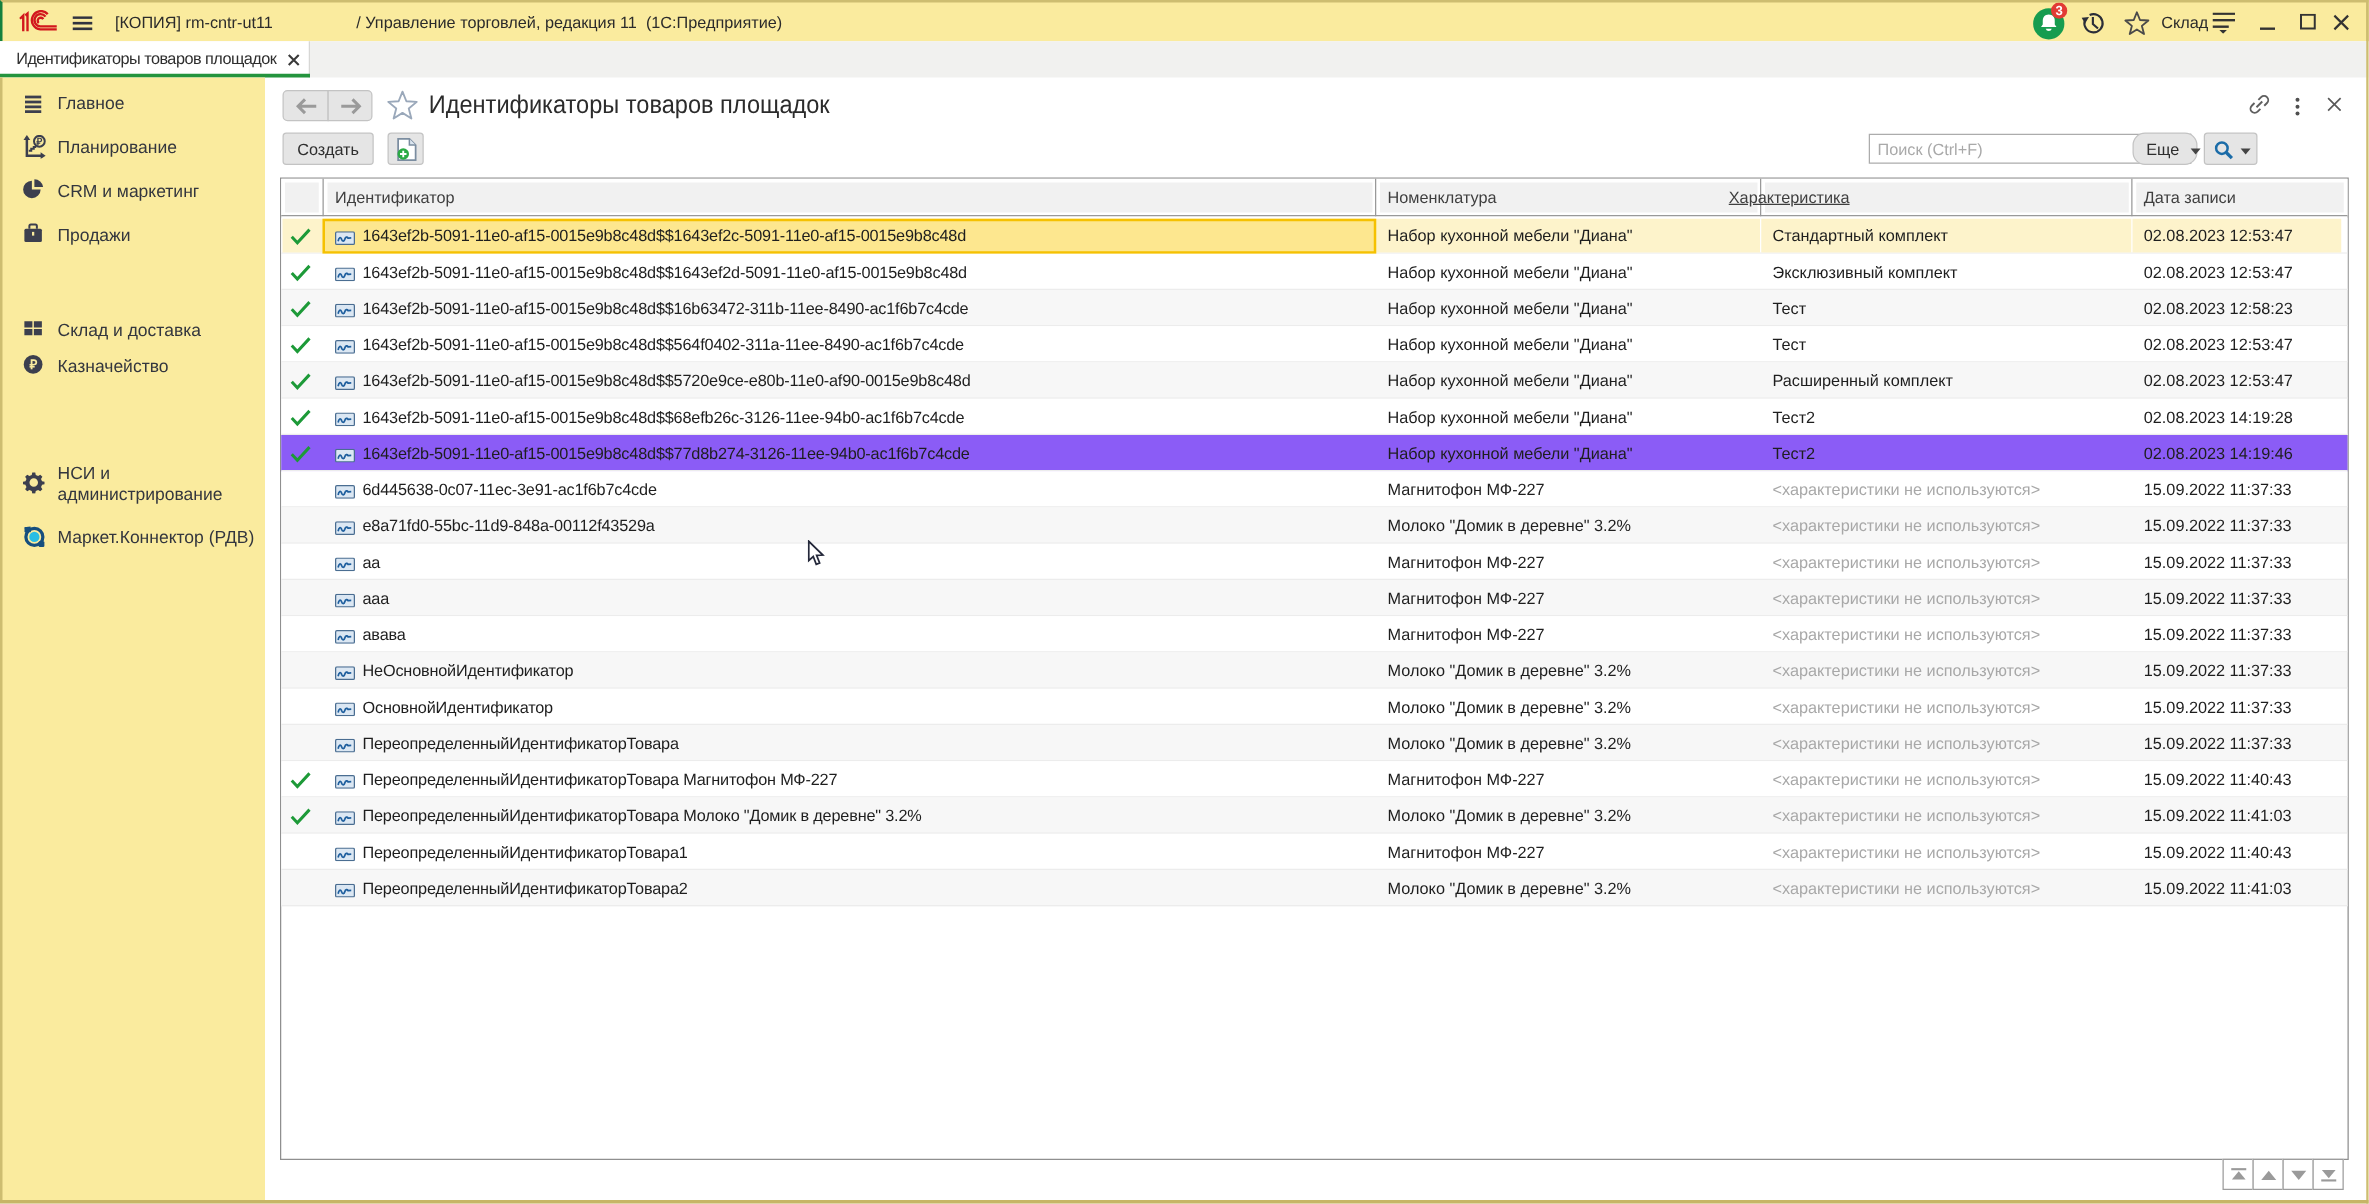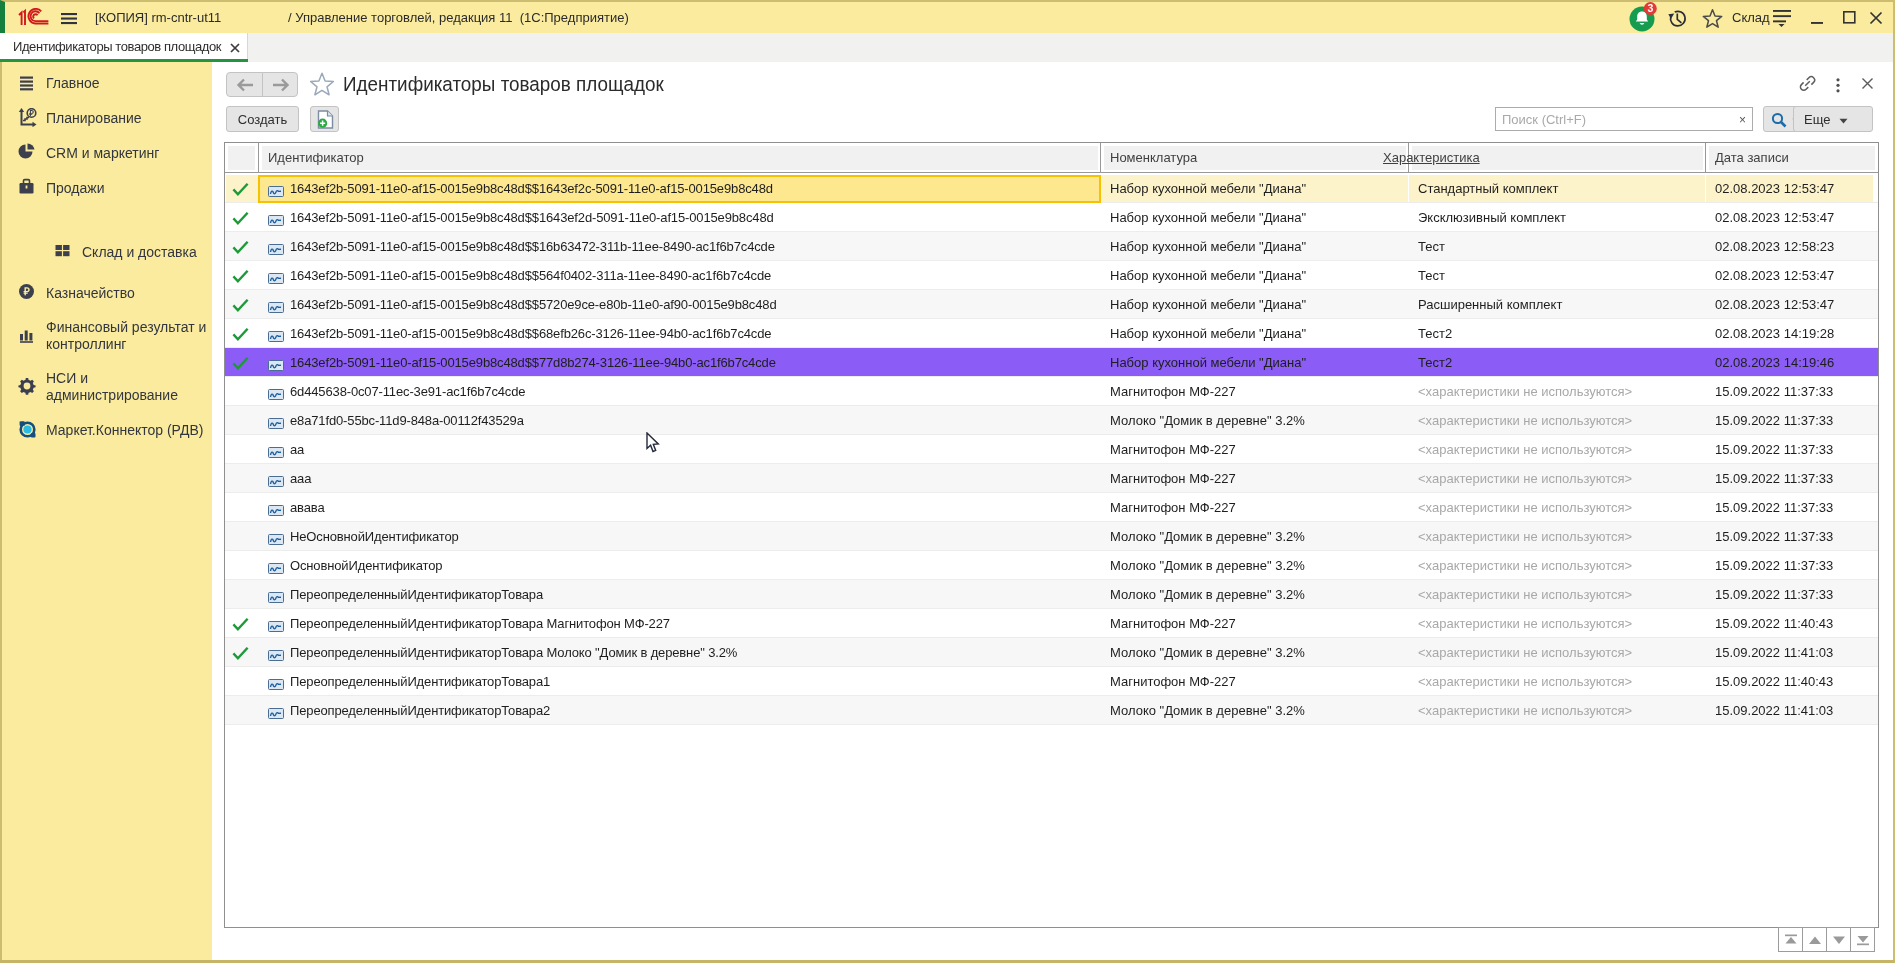--- a/index.html
+++ b/index.html
@@ -1,19 +1,19 @@
 <!DOCTYPE html>
 <html><head><meta charset="utf-8"><title>1C</title>
 <style>
 *{margin:0;padding:0;box-sizing:border-box;}
 html,body{width:1895px;height:963px;overflow:hidden;background:#fff;font-family:"Liberation Sans",sans-serif;}
 #win{position:relative;width:1895px;height:963px;background:#fff;}
 .a{position:absolute;}
 
-#titlebar{position:absolute;left:0;top:0;width:1895px;height:33px;background:#faeb9e;border-top:2px solid #cdbd70;border-left:5px solid #15803d;border-right:2px solid #cdbd70;}
+#titlebar{position:absolute;left:0;top:0;width:1895px;height:33px;background:#faeb9e;border-top:2px solid #cdbd70;border-left:2px solid #15803d;border-right:2px solid #cdbd70;}
 #titlebar .txt{position:absolute;top:8px;font-size:13px;color:#2b2b2b;white-space:pre;}
 
 #tabbar{position:absolute;left:0;top:33px;width:1895px;height:29px;background:#f1f1ef;}
 #tab1{position:absolute;left:0;top:0;width:248px;height:29px;background:#fff;border-right:1px solid #d7d7d5;}
 #tab1 .lbl{position:absolute;left:13px;top:6px;font-size:13px;color:#2e2e2e;letter-spacing:-0.42px;white-space:nowrap;}
 #tab1 .grn{position:absolute;left:0;bottom:0;width:248px;height:3px;background:#24943e;}
 
 #sidebar{position:absolute;left:0;top:62px;width:212px;height:899px;background:#faeb9e;border-left:2px solid #cdbd70;}
 .sbitem{position:absolute;left:0;width:196px;}
 .sbic{position:absolute;left:16px;}
@@ -28,21 +28,21 @@
 #ttl{position:absolute;left:343px;top:72px;font-size:20.5px;color:#2b2b2b;transform:scaleX(0.92);transform-origin:0 0;}
 #createbtn{left:226px;top:106px;width:73px;height:26px;}
 #createbtn span{position:absolute;left:0;width:100%;text-align:center;top:5px;font-size:13px;color:#2e2e2e;}
 #newdocbtn{left:310px;top:106px;width:29px;height:26px;}
 
 #search{position:absolute;left:1495px;top:107px;width:238px;height:24px;border:1px solid #acacac;background:#fff;}
 #search span{position:absolute;left:6px;top:4px;font-size:13px;color:#a9a9a9;}
 #searchx{position:absolute;left:1732px;top:107px;width:21px;height:24px;border:1px solid #acacac;border-left:none;background:#fff;}
 #searchx span{position:absolute;left:7px;top:5px;font-size:12px;color:#555;}
 #magbtn{left:1763px;top:106px;width:43px;height:26px;}
-#morebtn{left:1793px;top:106px;width:80px;height:26px;}
+#morebtn{left:1706px;top:106px;width:52px;height:26px;border-radius:10px;}
 #morebtn span{position:absolute;left:10px;top:5px;font-size:13px;color:#2e2e2e;}
 
 #tbl{position:absolute;left:224px;top:142px;width:1655px;height:786px;border:1px solid #8f8f8f;background:#fff;}
 #thead{position:absolute;left:0;top:0;width:1653px;height:30px;background:#fff;border-bottom:1px solid #999;}
 .hcell{position:absolute;top:3px;height:24px;background:#f1f1f1;}
 .hsep{position:absolute;top:0;width:1px;height:30px;background:#999;}
 .hlbl{position:absolute;top:7px;font-size:13px;color:#3f3f3f;}
 .row{position:absolute;left:0;width:1653px;height:29px;border-bottom:1px solid #ececec;}
 .row .chk{position:absolute;left:7px;top:8px;}
 .row .ic{position:absolute;left:43px;top:9px;}
@@ -158,48 +158,37 @@
         <span class="t">CRM и маркетинг</span>
       </div>
 <div class="sbitem" style="top:108px;height:35px;">
         <span class="sbic" style="top:8px;"><svg width="17" height="17" viewBox="0 0 17 17">
             <rect x="1.5" y="5" width="14" height="10.5" rx="1.2" fill="#3c3f4e"></rect>
             <path d="M5.5 5 L5.5 2.8 A1.2 1.2 0 0 1 6.7 1.6 L10.3 1.6 A1.2 1.2 0 0 1 11.5 2.8 L11.5 5" fill="none" stroke="#3c3f4e" stroke-width="1.6"></path>
             <rect x="7.6" y="7.5" width="1.8" height="3" fill="#faeb9e"></rect>
           </svg></span>
         <span class="t">Продажи</span>
       </div>
-<div class="sbitem" style="top:172px;height:35px;margin-left:36px;">
+<div class="sbitem" style="top:184px;height:35px;">
         <span class="sbic" style="top:8px;"><svg width="17" height="17" viewBox="0 0 17 17">
             <g fill="#3c3f4e">
               <rect x="1.5" y="3" width="6.4" height="5"></rect>
               <rect x="9.1" y="3" width="6.4" height="5"></rect>
               <rect x="1.5" y="9.2" width="6.4" height="5"></rect>
               <rect x="9.1" y="9.2" width="6.4" height="5"></rect>
             </g>
           </svg></span>
         <span class="t">Склад и доставка</span>
       </div>
 <div class="sbitem" style="top:213px;height:35px;">
         <span class="sbic" style="top:8px;"><svg width="17" height="17" viewBox="0 0 17 17">
             <circle cx="8.5" cy="8.5" r="7.5" fill="#3c3f4e"></circle>
             <text x="8.8" y="12.2" font-size="10.5" font-weight="bold" fill="#faeb9e" text-anchor="middle" font-family="Liberation Sans">₽</text>
           </svg></span>
         <span class="t">Казначейство</span>
-      </div>
-<div class="sbitem" style="top:248px;height:51px;">
-        <span class="sbic" style="top:16px;"><svg width="17" height="17" viewBox="0 0 17 17">
-            <g fill="#3c3f4e">
-              <rect x="2" y="8" width="3" height="6.5"></rect>
-              <rect x="6.7" y="4.5" width="3" height="10"></rect>
-              <rect x="11.4" y="7" width="3" height="7.5"></rect>
-              <rect x="2" y="15.2" width="13" height="1.6"></rect>
-            </g>
-          </svg></span>
-        <span class="t">Финансовый результат и контроллинг</span>
       </div>
 <div class="sbitem" style="top:299px;height:51px;">
         <span class="sbic" style="top:16px;"><svg width="18" height="18" viewBox="0 0 18 18">
             <path fill="#3c3f4e" d="M9 5.6 A3.4 3.4 0 1 0 9 12.4 A3.4 3.4 0 1 0 9 5.6 M7.8 1 L10.2 1 L10.6 3 a6.3 6.3 0 0 1 1.9 0.8 L14.2 2.7 L15.9 4.4 L14.8 6.1 a6.3 6.3 0 0 1 0.8 1.9 L17.6 8.4 L17.6 10.3 L15.6 10.7 a6.3 6.3 0 0 1 -0.8 1.9 L15.9 14.3 L14.2 16 L12.5 14.9 a6.3 6.3 0 0 1 -1.9 0.8 L10.2 17.7 L7.8 17.7 L7.4 15.7 a6.3 6.3 0 0 1 -1.9 -0.8 L3.8 16 L2.1 14.3 L3.2 12.6 a6.3 6.3 0 0 1 -0.8 -1.9 L0.4 10.3 L0.4 8.4 L2.4 8 a6.3 6.3 0 0 1 0.8 -1.9 L2.1 4.4 L3.8 2.7 L5.5 3.8 a6.3 6.3 0 0 1 1.9 -0.8 Z" fill-rule="evenodd"></path>
           </svg></span>
         <span class="t">НСИ и администрирование</span>
       </div>
 <div class="sbitem" style="top:350px;height:35px;">
         <span class="sbic" style="top:8px;"><svg width="19" height="19" viewBox="0 0 19 19">
             <circle cx="9.5" cy="9.5" r="6.8" fill="none" stroke="#164f7e" stroke-width="2.6"></circle>

